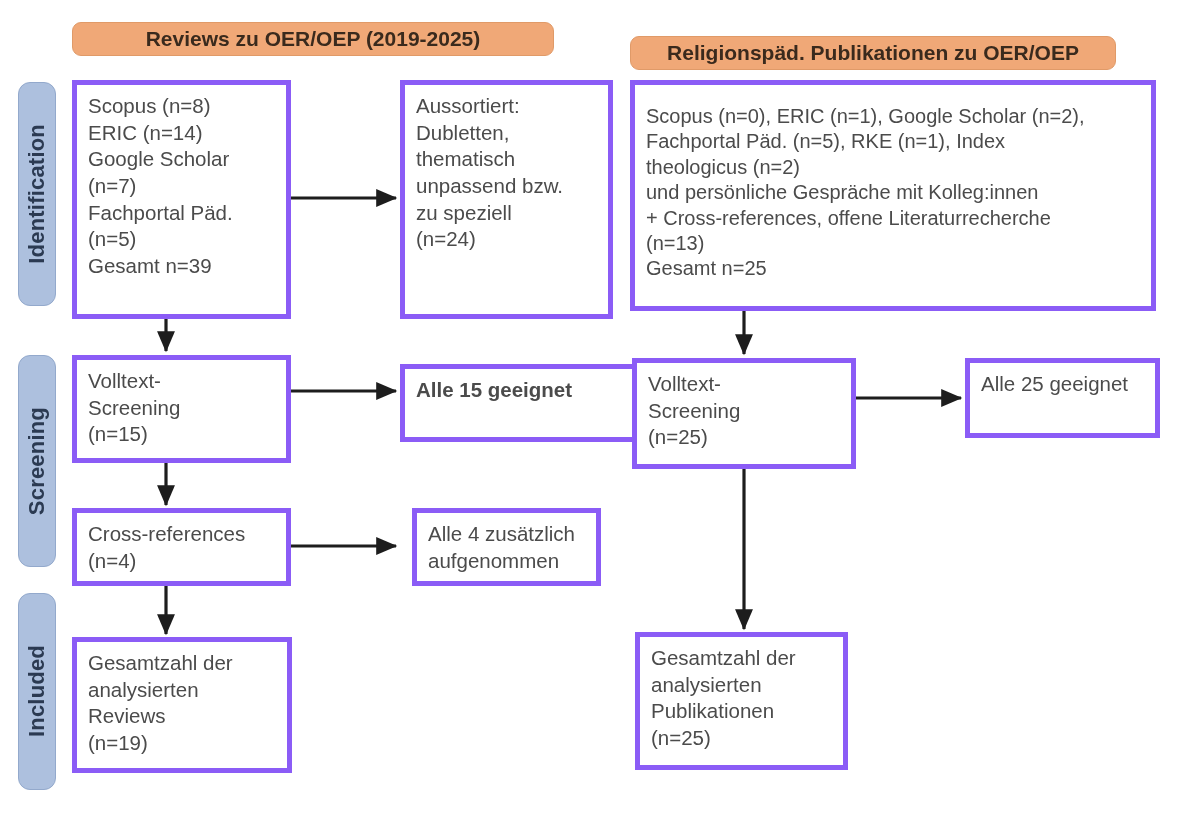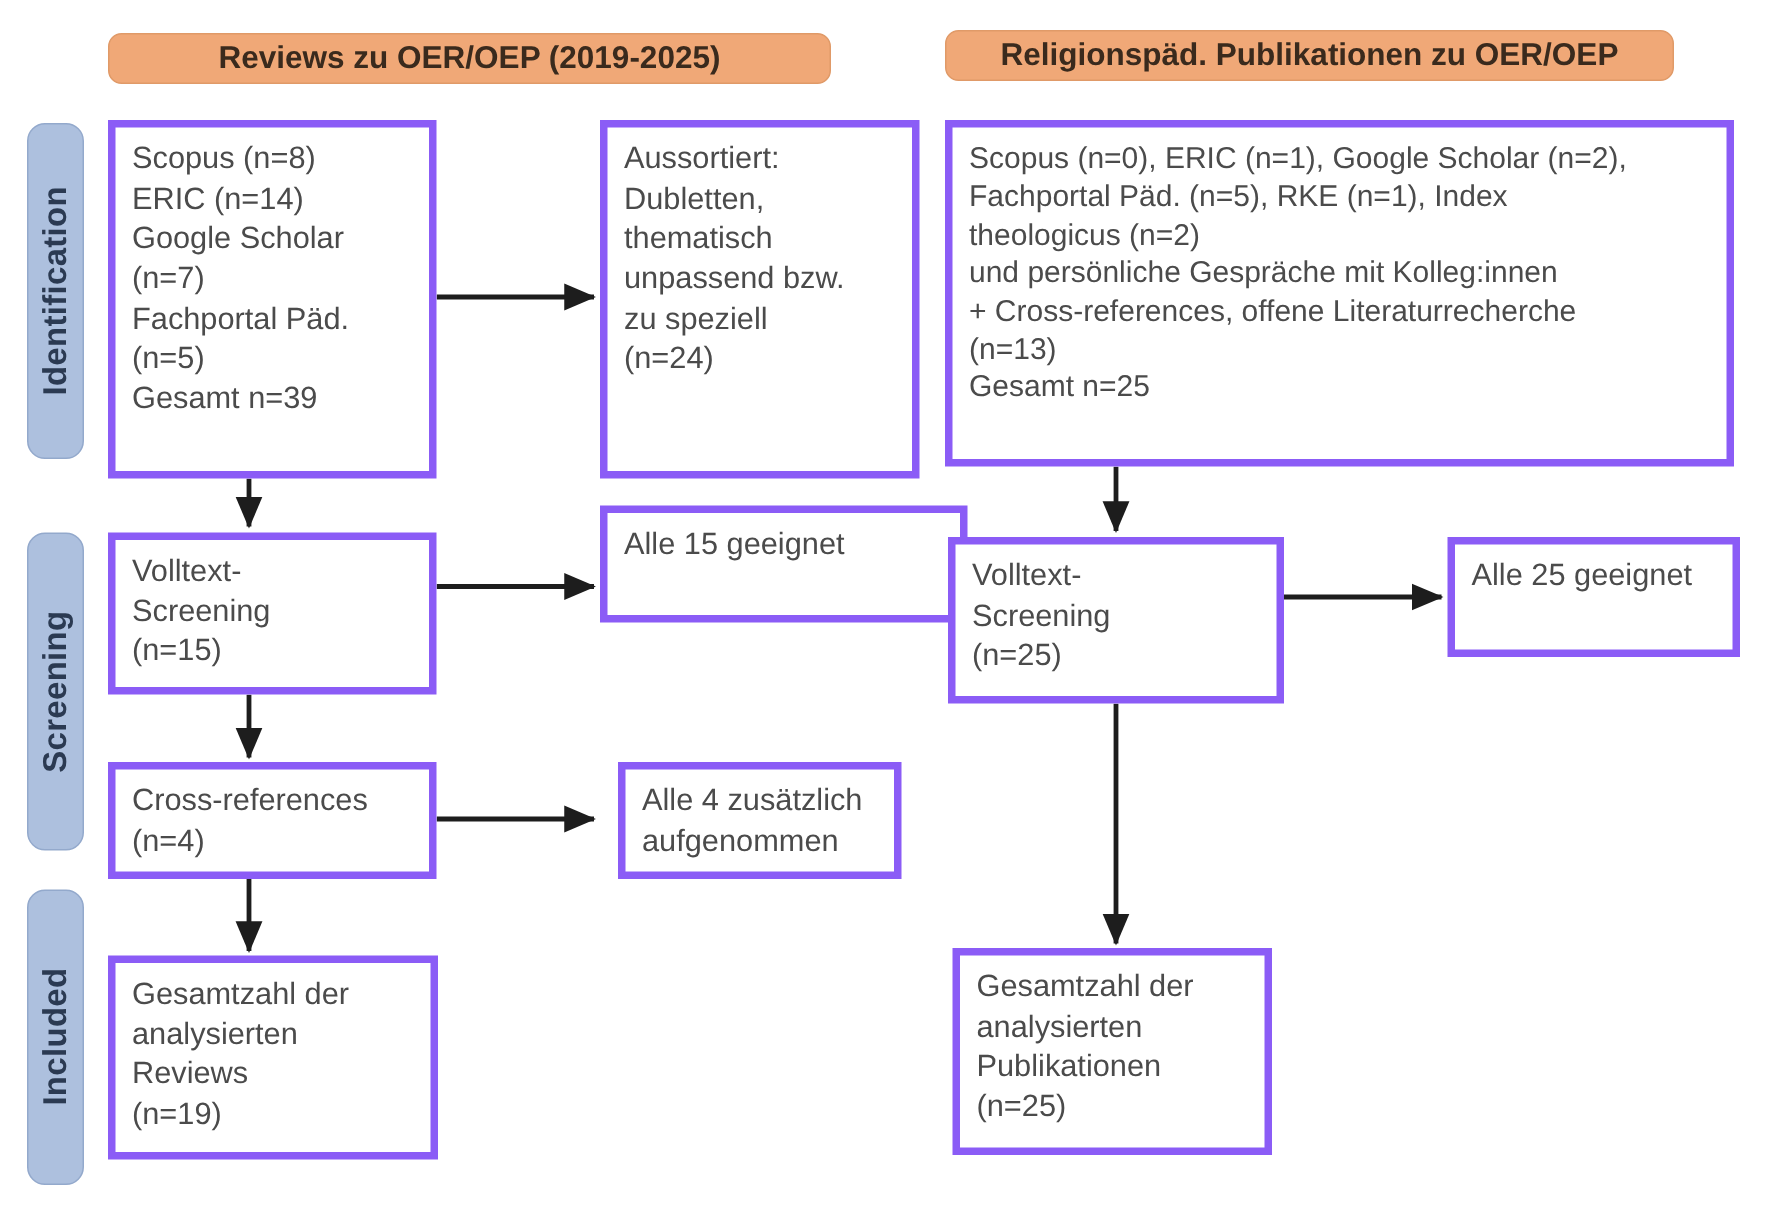--- a/index.html
+++ b/index.html
@@ -64,21 +64,21 @@
     box-sizing: border-box;
     padding: 8px 9px 6px 11px;
     color: #4b4b4b;
     font-size: 20.5px;
     line-height: 1.30;
     overflow: hidden;
   }
   .flow-box.wide-text {
     font-size: 20px;
     line-height: 1.27;
-    padding-top: 9px;
+    padding-top: 19px;
   }
   .flow-box .line {
     display: block;
     white-space: nowrap;
   }
 
   
   #connectors {
     position: absolute;
     left: 0;
@@ -128,21 +128,21 @@
   </div>
 
   <div class="stage-pill" style="left:18px; top:593px; width:38px; height:197px;">
     <span class="stage-label">Included</span>
   </div>
 
   <div class="col-header" style="left:72px; top:22px; width:482px; height:34px;">
     <span>Reviews zu OER/OEP (2019-2025)</span>
   </div>
 
-  <div class="col-header" style="left:630px; top:20px; width:486px; height:34px;">
+  <div class="col-header" style="left:630px; top:36px; width:486px; height:34px;">
     <span>Religionspäd. Publikationen zu OER/OEP</span>
   </div>
 
   <div class="flow-box" style="left:72px; top:80px; width:219px; height:239px;">
     <span class="line">Scopus (n=8)</span>
     <span class="line">ERIC (n=14)</span>
     <span class="line">Google Scholar</span>
     <span class="line">(n=7)</span>
     <span class="line">Fachportal Päd.</span>
     <span class="line">(n=5)</span>
@@ -157,21 +157,21 @@
     <span class="line">zu speziell</span>
     <span class="line">(n=24)</span>
   </div>
 
   <div class="flow-box" style="left:72px; top:355px; width:219px; height:108px;">
     <span class="line">Volltext-</span>
     <span class="line">Screening</span>
     <span class="line">(n=15)</span>
   </div>
 
-  <div class="flow-box" style="left:400px; top:337px; width:245px; height:78px;">
+  <div class="flow-box" style="left:400px; top:364px; width:245px; height:78px;font-weight:bold;">
     <span class="line">Alle 15 geeignet</span>
   </div>
 
   <div class="flow-box" style="left:72px; top:508px; width:219px; height:78px;">
     <span class="line">Cross-references</span>
     <span class="line">(n=4)</span>
   </div>
 
   <div class="flow-box" style="left:412px; top:508px; width:189px; height:78px;">
     <span class="line">Alle 4 zusätzlich</span>

